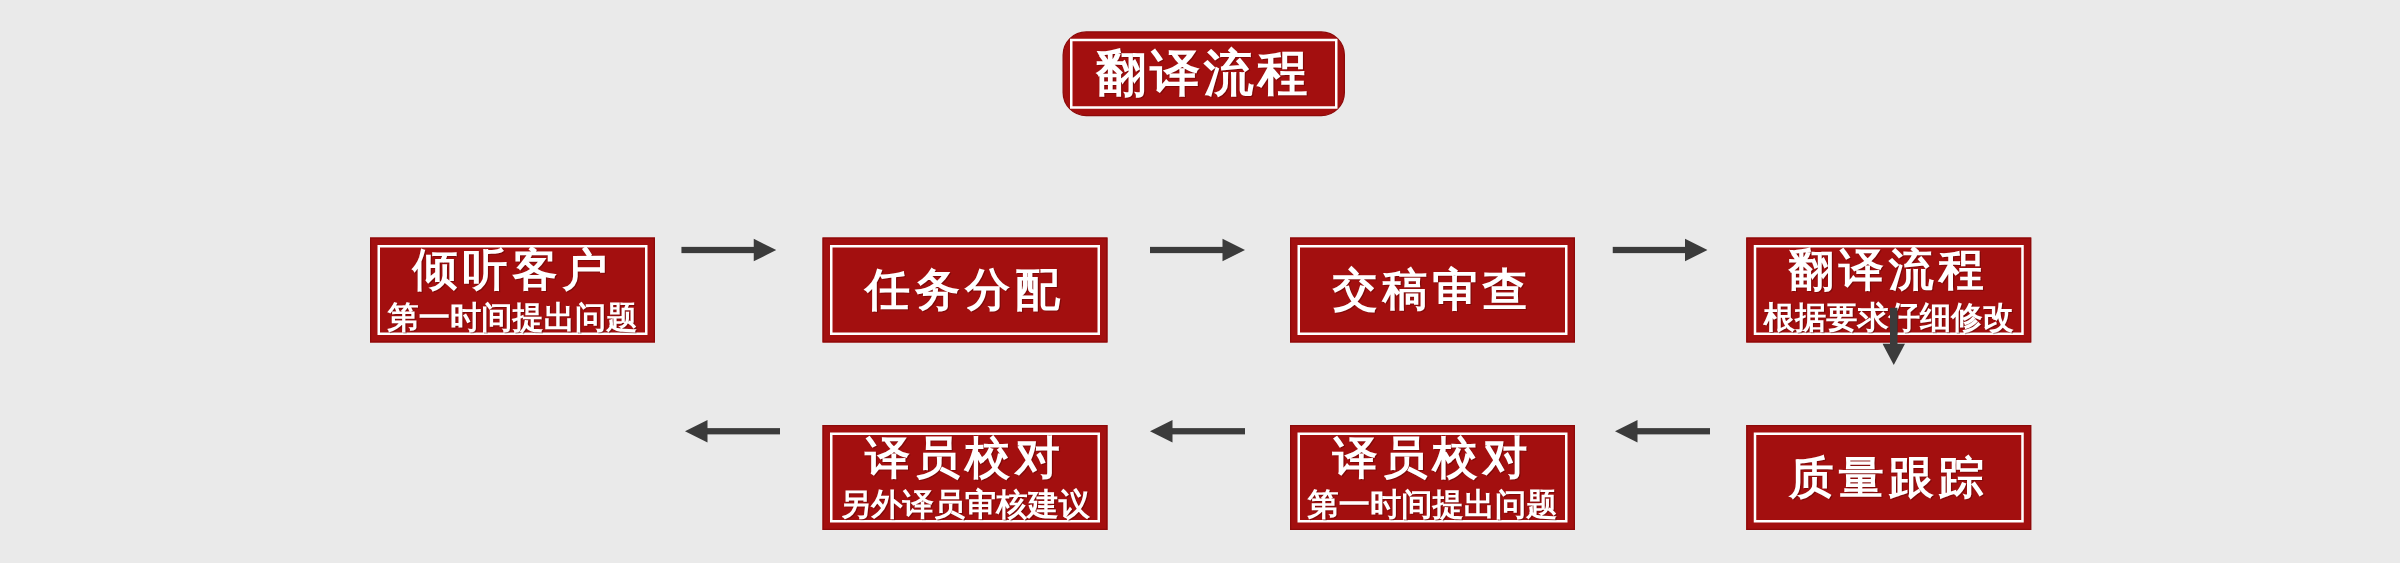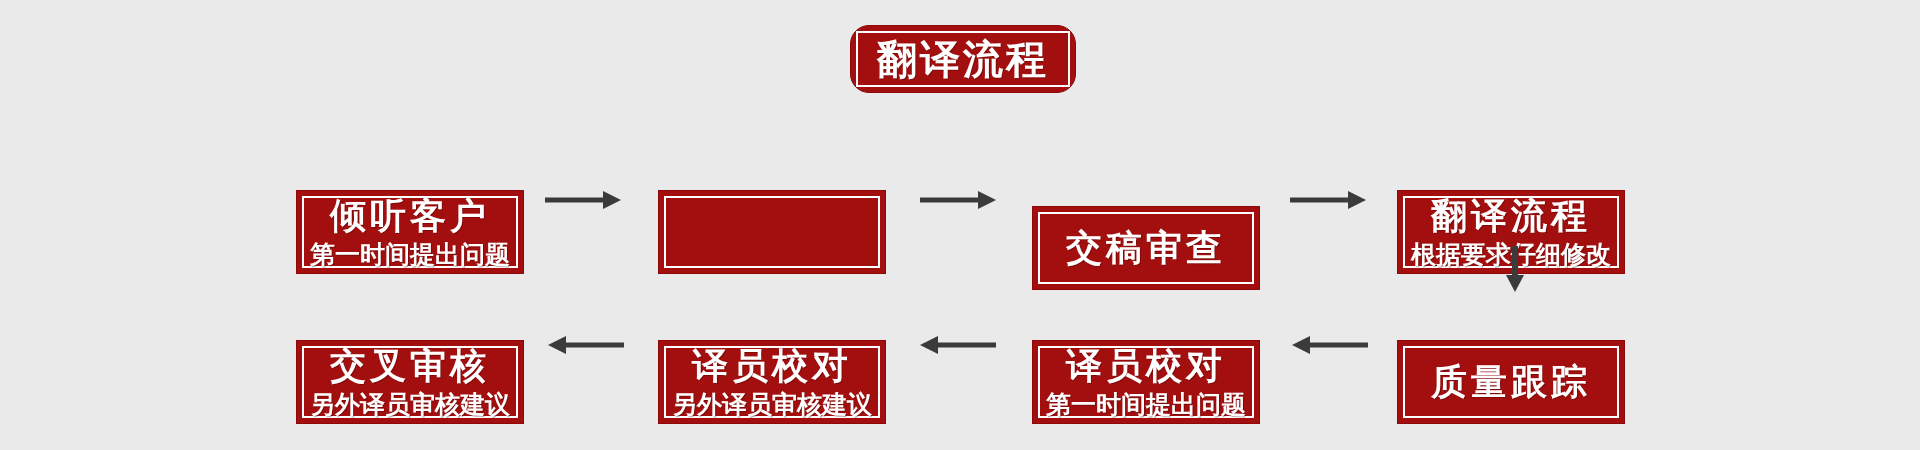--- a/index.html
+++ b/index.html
@@ -83,42 +83,37 @@
 
   <div class="node step" style="left:296px;top:150px">
     <div class="node-inner">
       <div class="node-title">倾听客户</div>
       <div class="node-sub">第一时间提出问题</div>
     </div>
   </div>
 
   <div class="node step" style="left:658px;top:150px">
     <div class="node-inner">
+      <div class="node-title">任务分配</div>
     </div>
   </div>
 
-  <div class="node step" style="left:1032px;top:166px">
+  <div class="node step" style="left:1032px;top:150px">
     <div class="node-inner">
       <div class="node-title">交稿审查</div>
     </div>
   </div>
 
   <div class="node step" style="left:1397px;top:150px">
     <div class="node-inner">
       <div class="node-title">翻译流程</div>
       <div class="node-sub">根据要求仔细修改</div>
     </div>
   </div>
 
-  <div class="node step" style="left:296px;top:300px">
-    <div class="node-inner">
-      <div class="node-title">交叉审核</div>
-      <div class="node-sub">另外译员审核建议</div>
-    </div>
-  </div>
 
   <div class="node step" style="left:658px;top:300px">
     <div class="node-inner">
       <div class="node-title">译员校对</div>
       <div class="node-sub">另外译员审核建议</div>
     </div>
   </div>
 
   <div class="node step" style="left:1032px;top:300px">
     <div class="node-inner">

